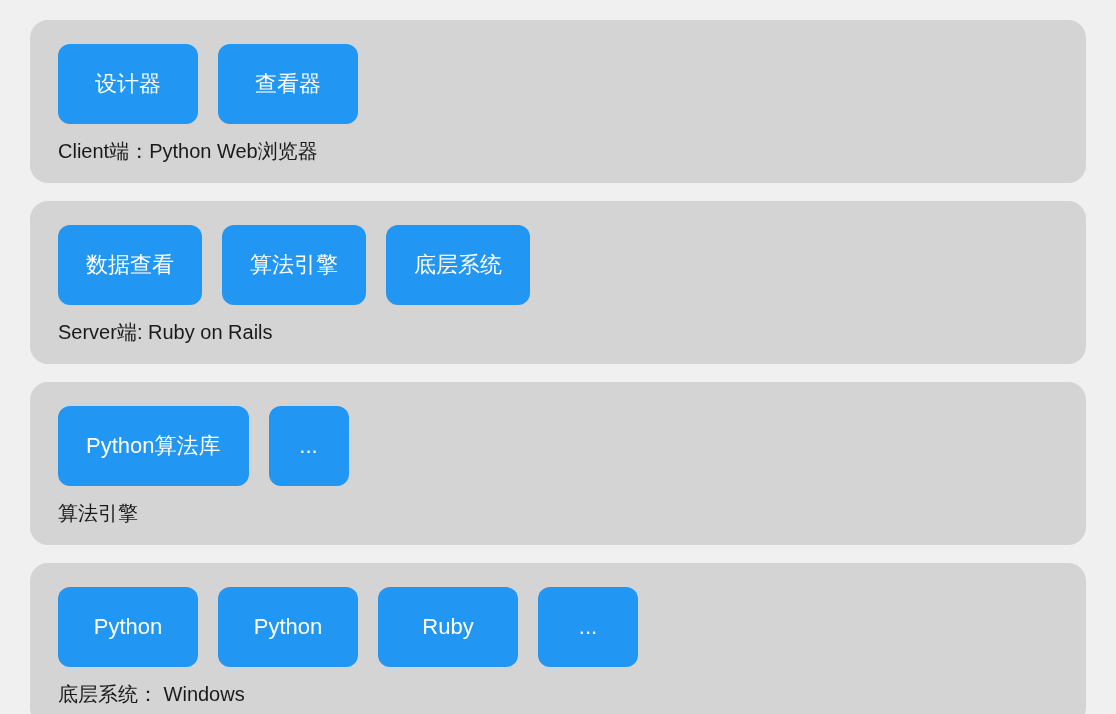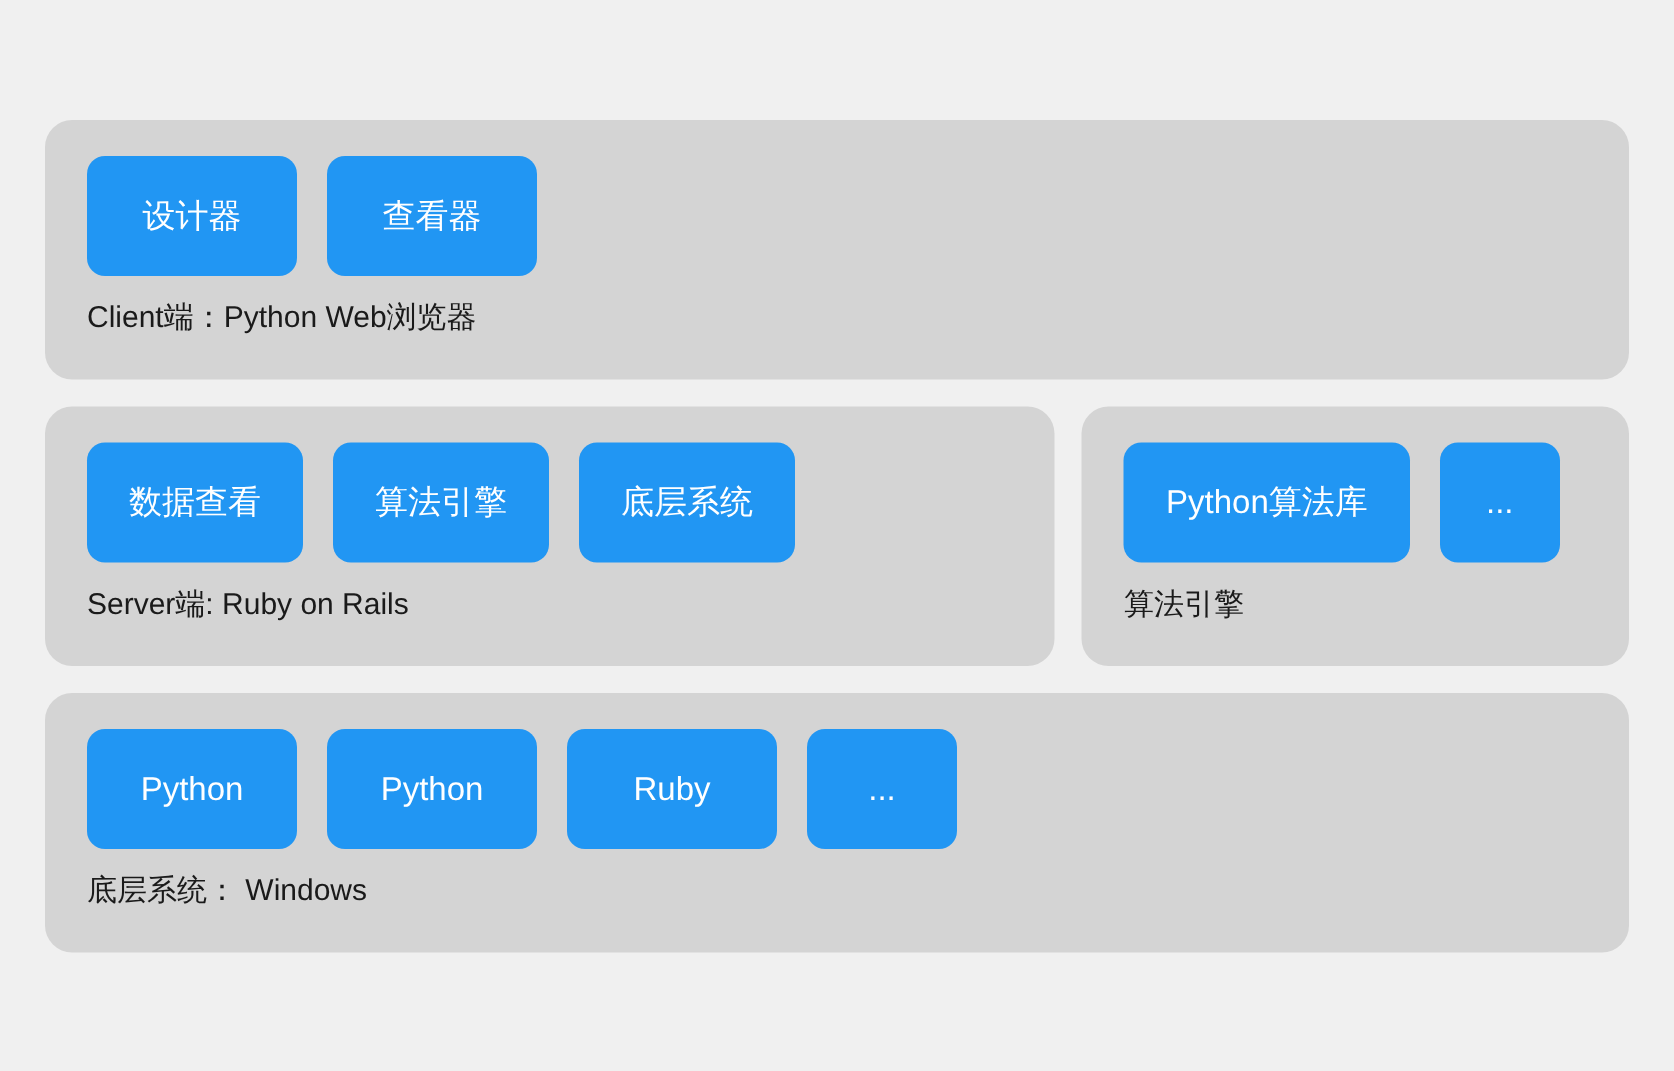--- a/index.html
+++ b/index.html
@@ -17,21 +17,21 @@
       justify-content: center;
       width: 1116px;
       min-height: 714px;
       padding: 20px 30px;
       gap: 18px;
     }
 
     .section {
       background-color: #d4d4d4;
       border-radius: 18px;
-      padding: 24px 28px 28px 28px;
+      padding: 24px 28px 18px 28px;
       width: 100%;
     }
 
     .section-buttons {
       display: flex;
       flex-direction: row;
       gap: 20px;
       flex-wrap: wrap;
       margin-bottom: 14px;
     }
@@ -55,21 +55,21 @@
       cursor: pointer;
       display: flex;
       align-items: center;
       justify-content: center;
       font-family: inherit;
     }
 
     
     .middle-row {
       display: flex;
-      flex-direction: row;
+      flex-direction: column;
       gap: 18px;
       width: 100%;
     }
 
     .middle-left {
       flex: 2;
     }
 
     .middle-right {
       flex: 1;

